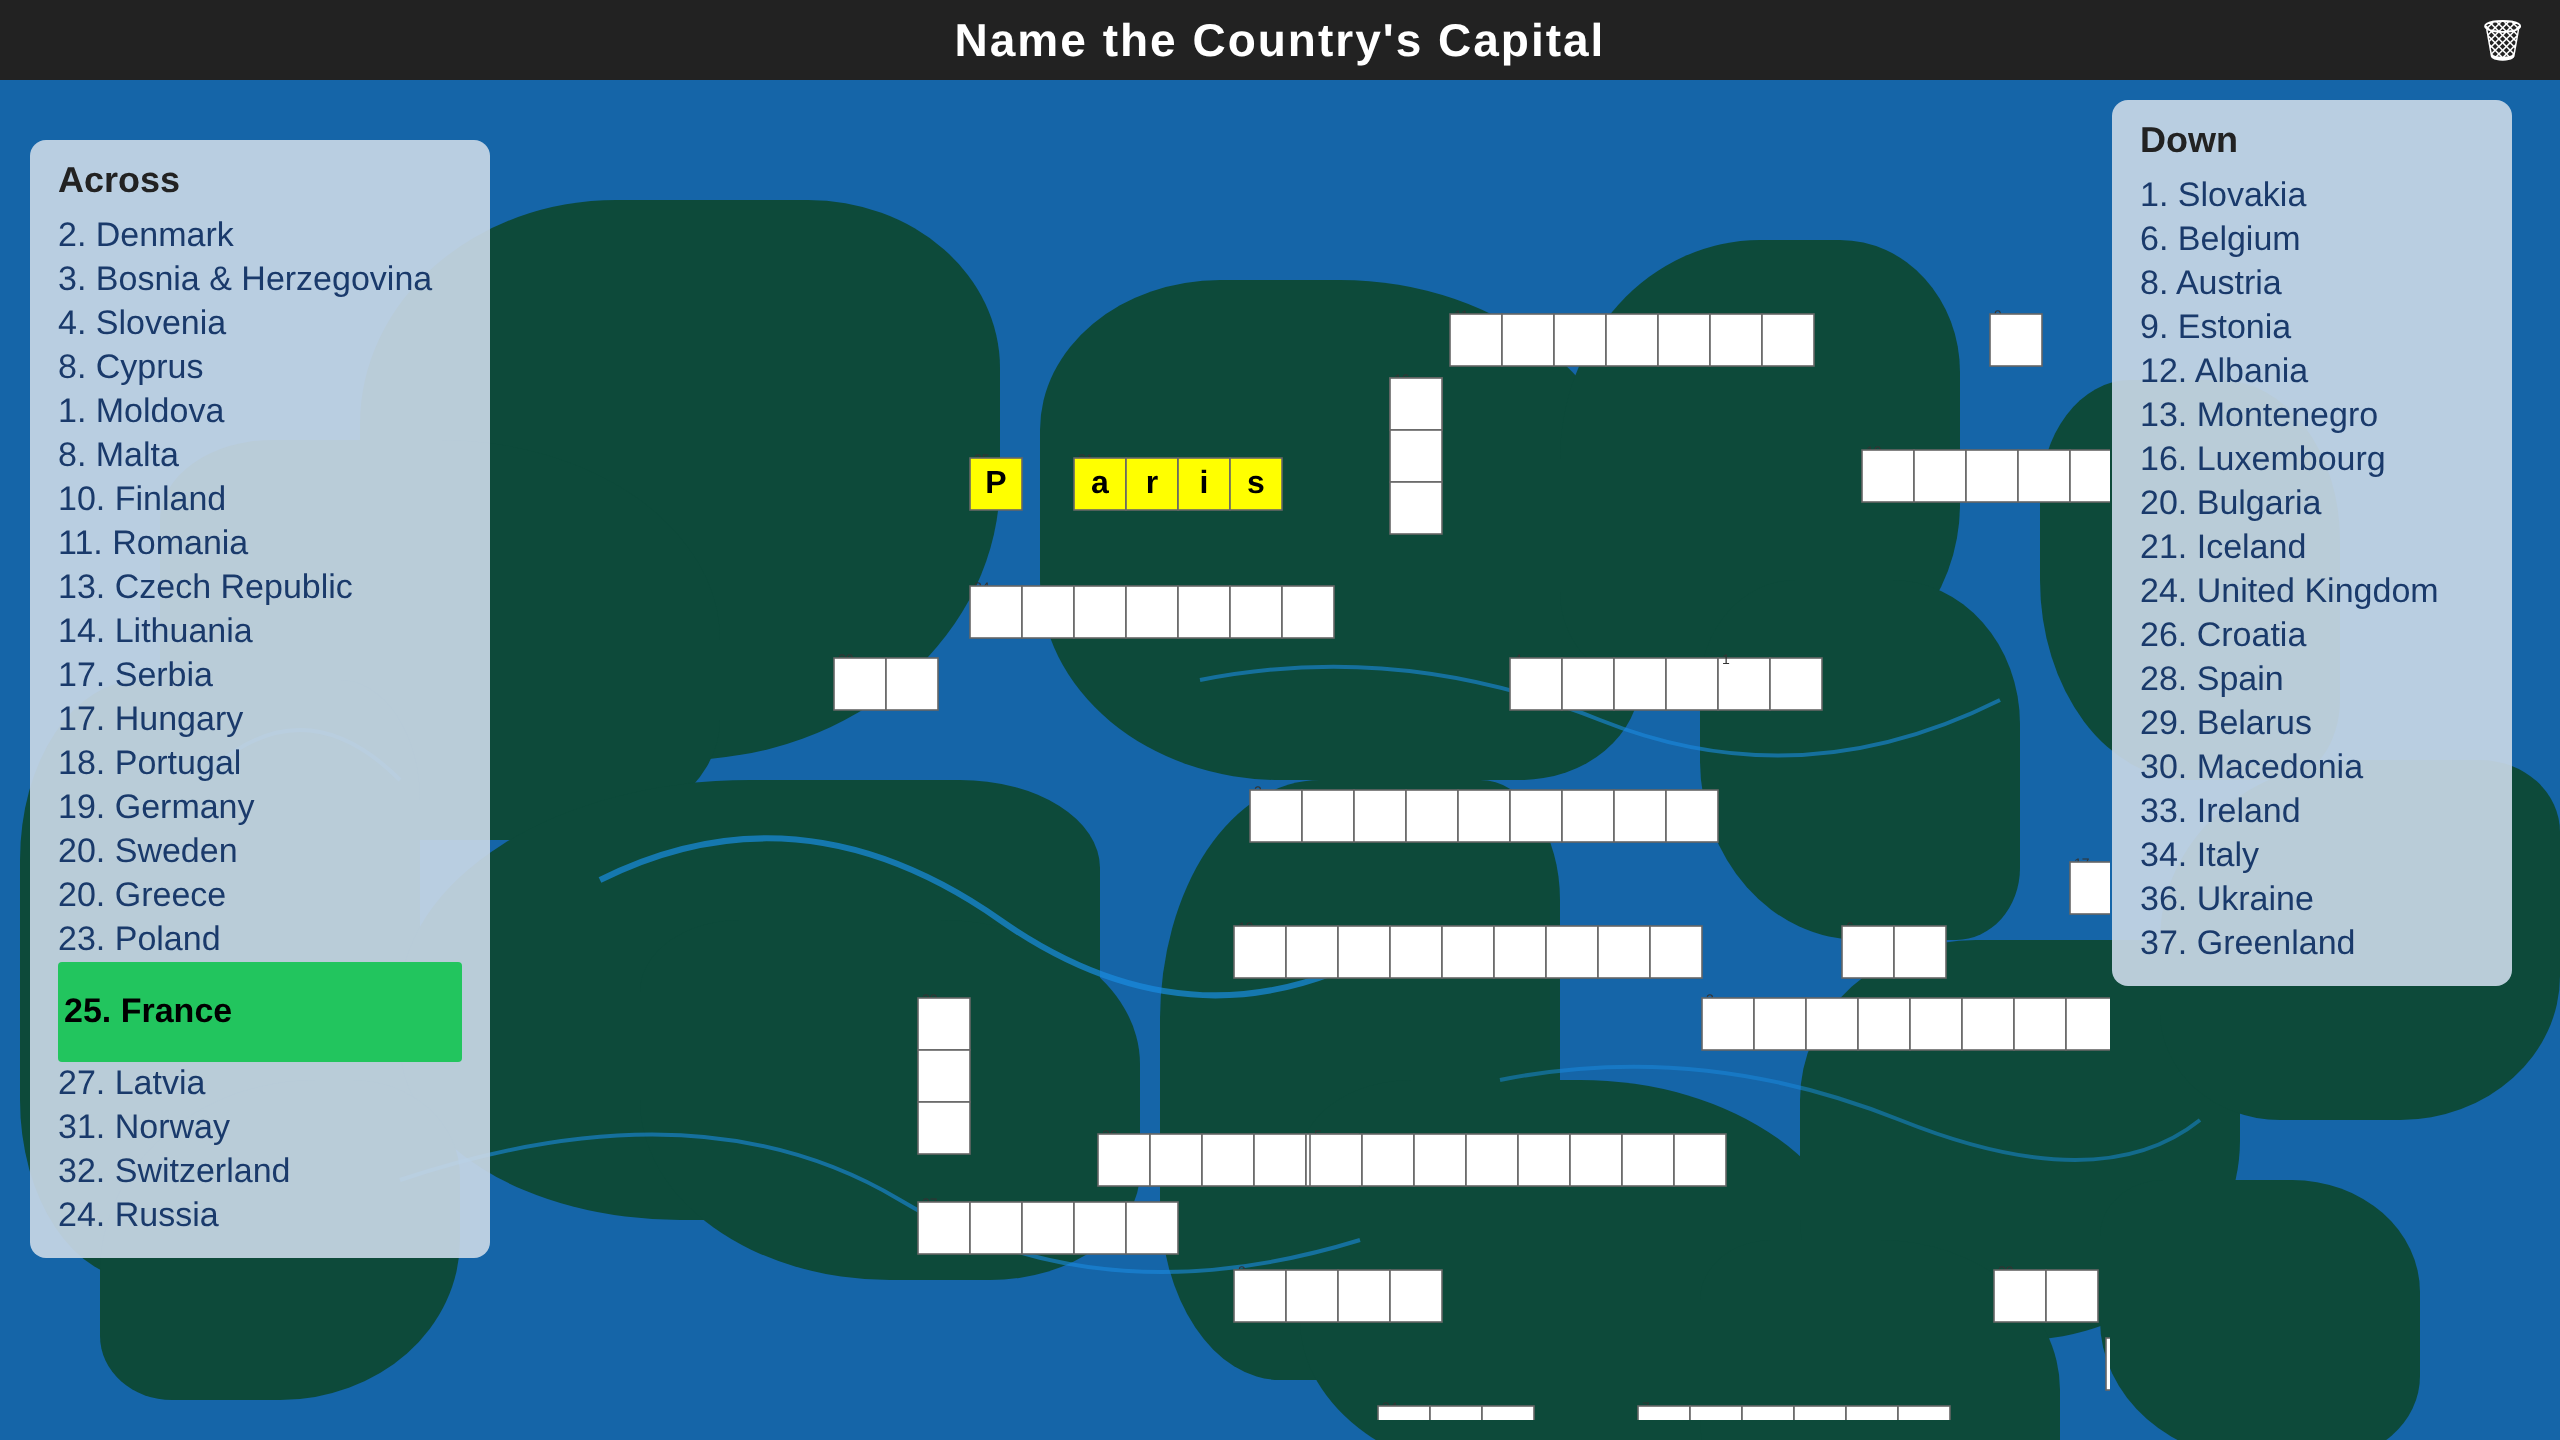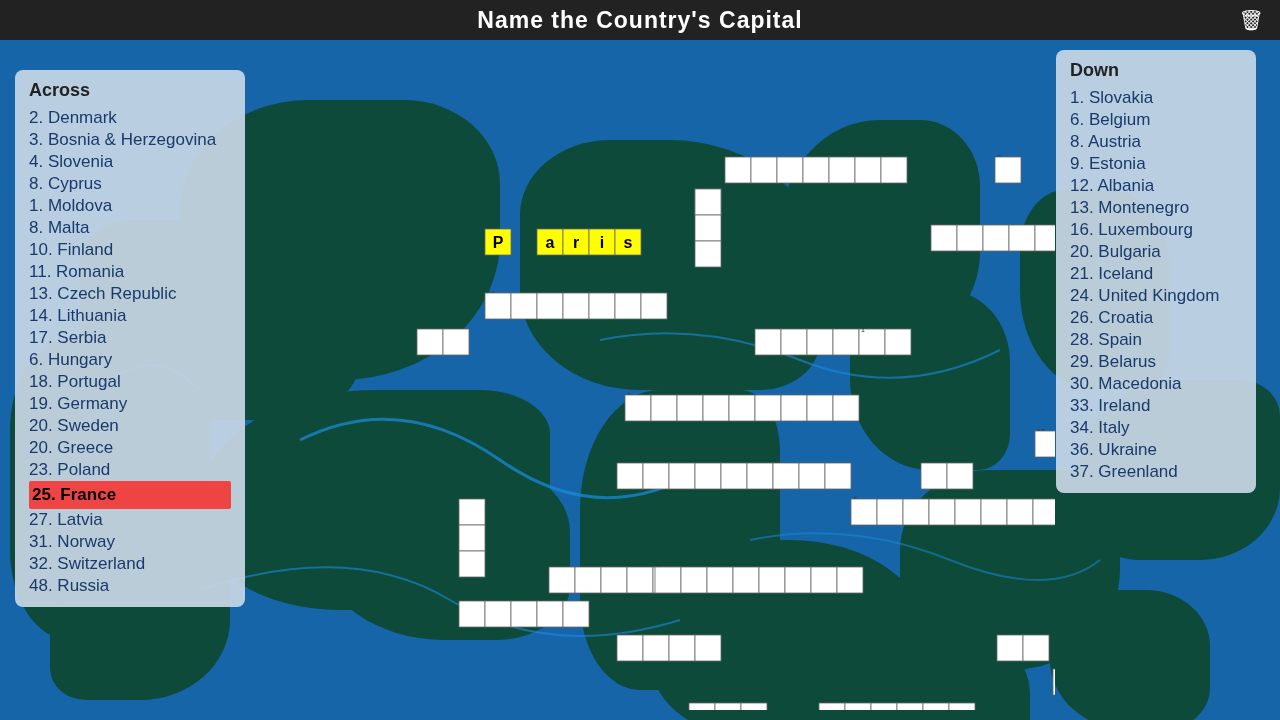--- a/index.html
+++ b/index.html
@@ -91,24 +91,24 @@
     .clue-list {
       list-style: none;
     }
     .clue-list li {
       font-size: 17px;
       color: #1a3a6b;
       padding: 1px 0;
       cursor: pointer;
     }
     .clue-list li.active {
-      background: #ef4444;
+      background: #22c55e;
       color: #000;
       font-weight: bold;
-      padding: 4px 3px;
+      padding: 15px 3px;
       border-radius: 2px;
     }
 
     
     #grid-container {
       position: absolute;
       top: 48px;
       left: 235px;
       right: 225px;
       bottom: 10px;
@@ -167,31 +167,31 @@
       <li>3. Bosnia &amp; Herzegovina</li>
       <li>4. Slovenia</li>
       <li>8. Cyprus</li>
       <li>1. Moldova</li>
       <li>8. Malta</li>
       <li>10. Finland</li>
       <li>11. Romania</li>
       <li>13. Czech Republic</li>
       <li>14. Lithuania</li>
       <li>17. Serbia</li>
-      <li>6. Hungary</li>
+      <li>17. Hungary</li>
       <li>18. Portugal</li>
       <li>19. Germany</li>
       <li>20. Sweden</li>
       <li>20. Greece</li>
       <li>23. Poland</li>
       <li class="active">25. France</li>
       <li>27. Latvia</li>
       <li>31. Norway</li>
       <li>32. Switzerland</li>
-      <li>48. Russia</li>
+      <li>24. Russia</li>
     </ul>
 </div>
 
 <div id="down-panel">
   <div class="panel-title">Down</div>
   <ul class="clue-list" id="down-list">
       <li>1. Slovakia</li>
       <li>6. Belgium</li>
       <li>8. Austria</li>
       <li>9. Estonia</li>

